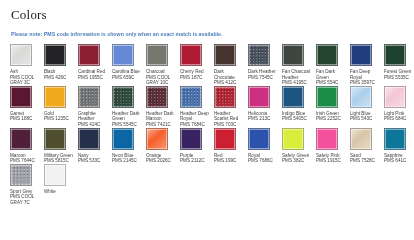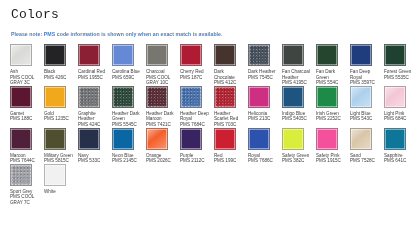--- a/index.html
+++ b/index.html
@@ -15,21 +15,21 @@
     overflow: hidden;
   }
   .page {
     position: relative;
     width: 414px;
     height: 220px;
     box-sizing: border-box;
     padding: 0 10px;
   }
   .page-title {
-    font-family: Liberation Mono, monospace;
+    font-family: Liberation Serif, serif;
     font-size: 13px;
     font-weight: 400;
     color: #1d1d1d;
     letter-spacing: 0.2px;
     margin: 0;
     padding: 8px 0 0 1px;
     line-height: 14px;
   }
   .note {
     font-size: 5.2px;

